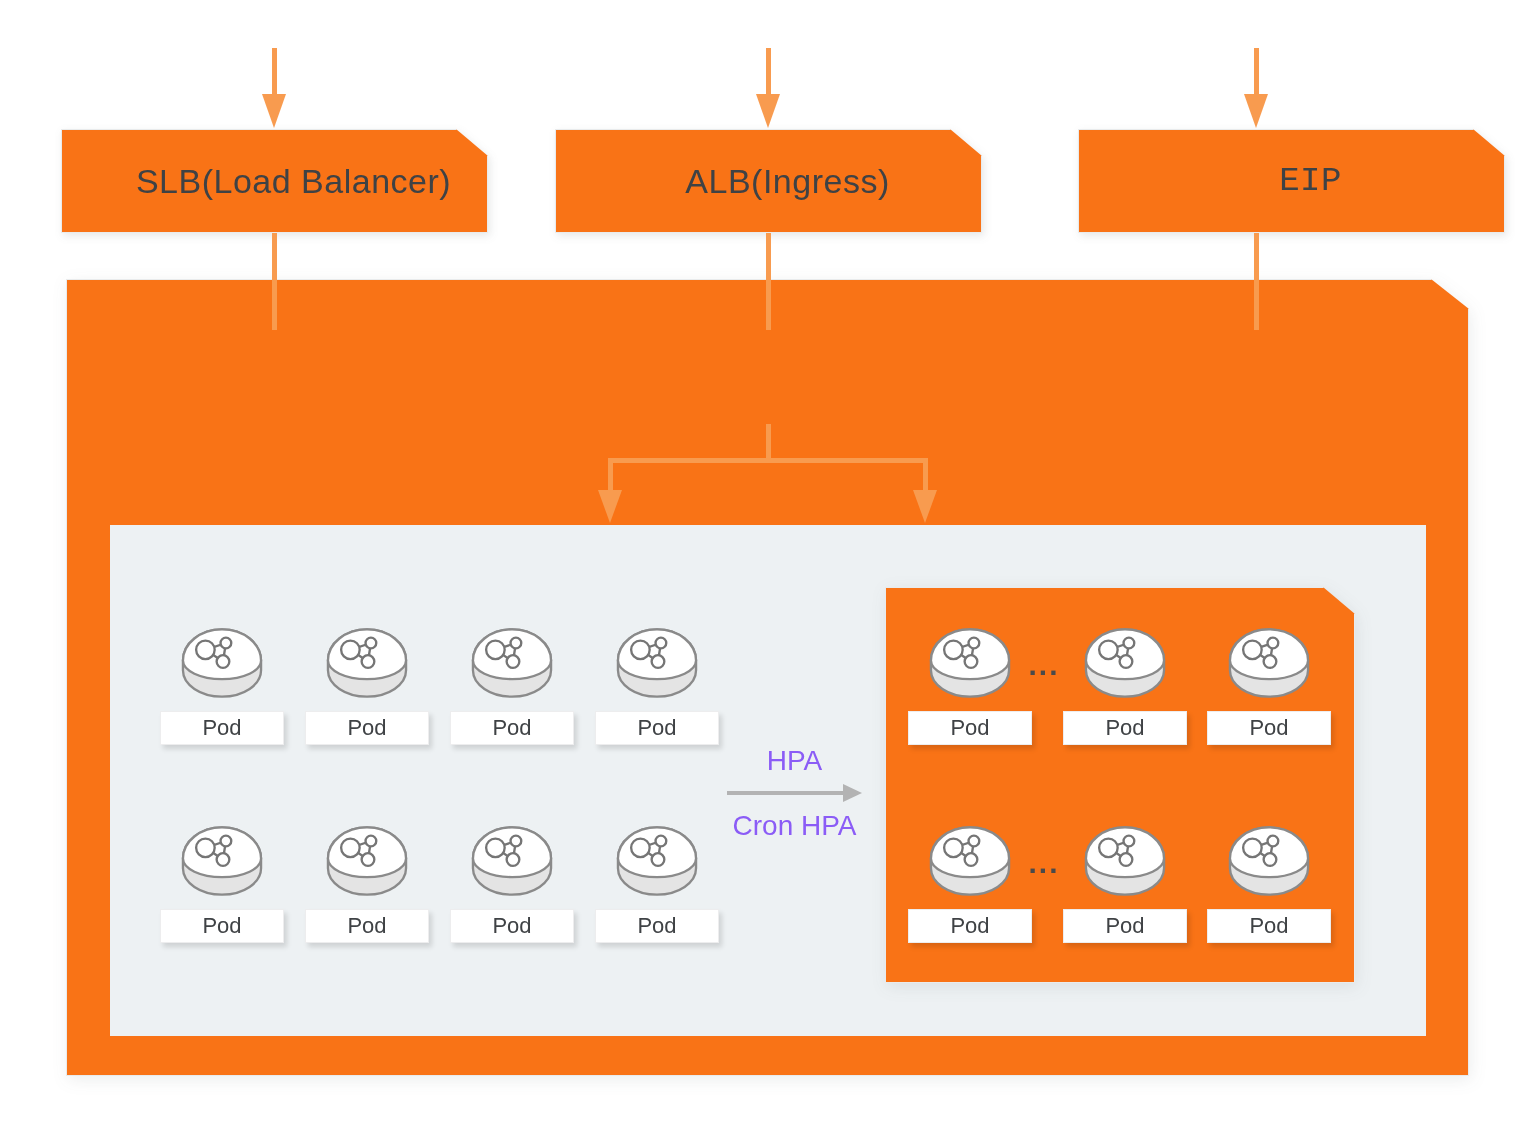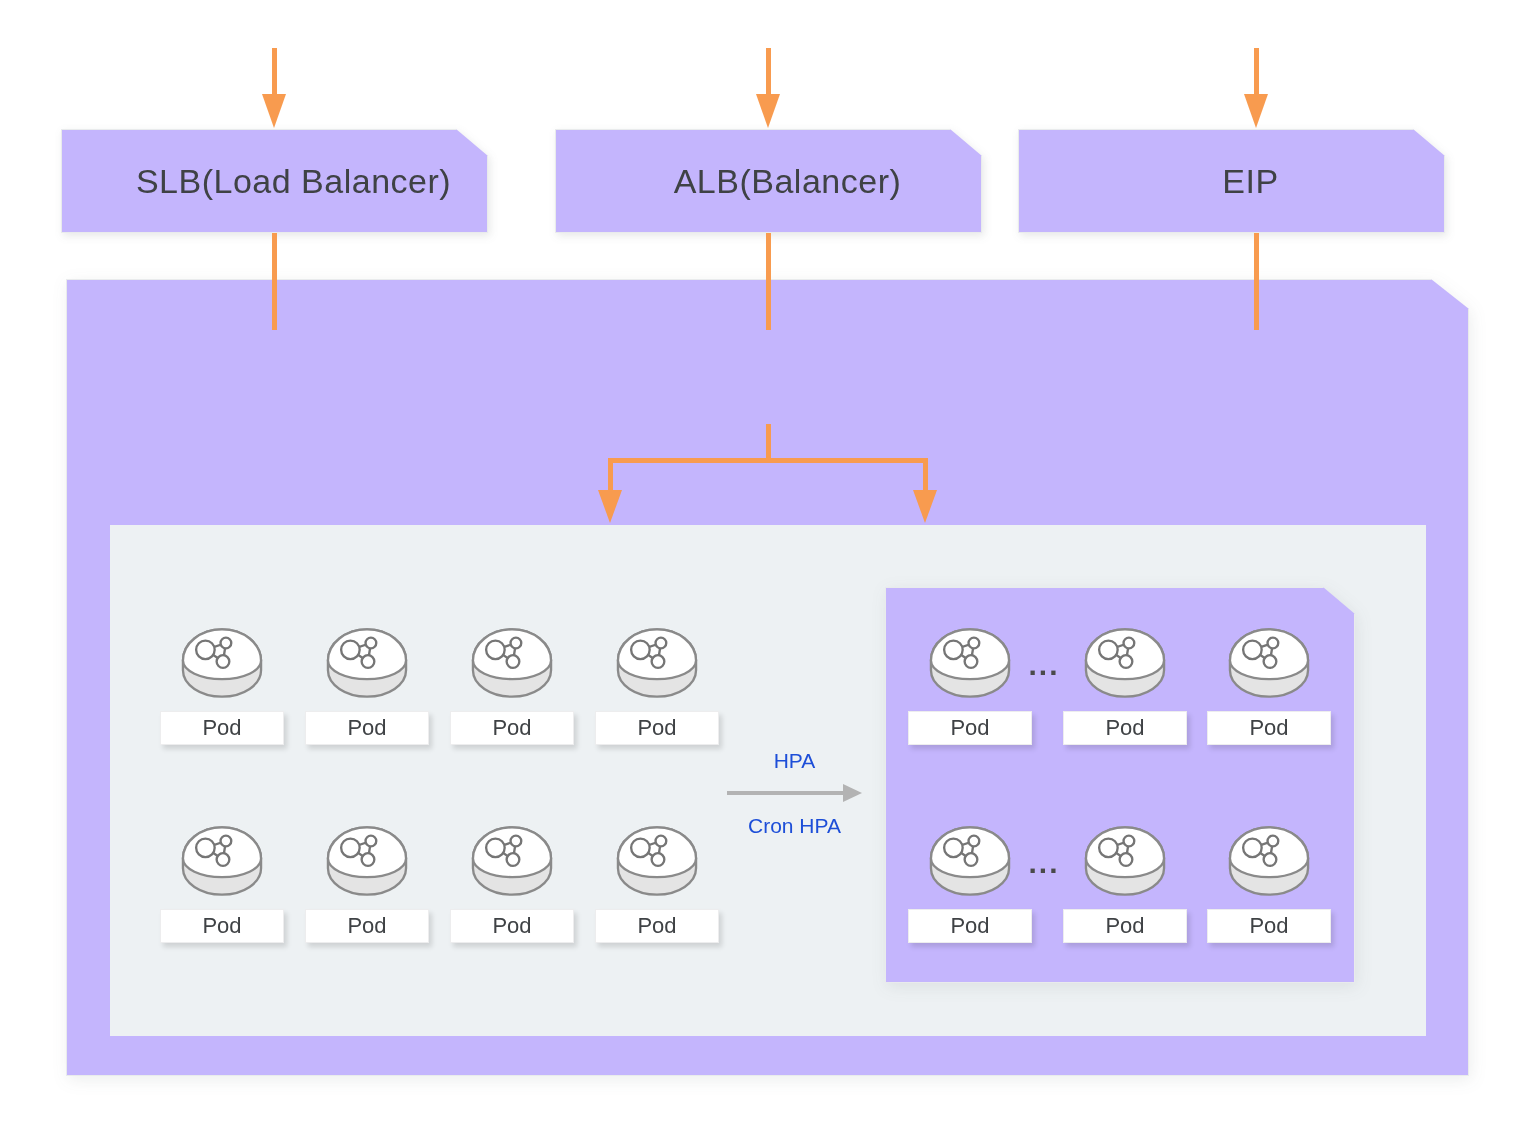--- a/index.html
+++ b/index.html
@@ -4,21 +4,21 @@
 <style>
   html,body{margin:0;padding:0;background:#ffffff;}
   *{box-sizing:border-box;}
   .canvas{
     position:relative;width:1530px;height:1140px;background:#ffffff;overflow:hidden;
     font-family:"Liberation Sans","DejaVu Sans",sans-serif;color:#3f4245;
   }
   
   .shadow-wrap{position:absolute;}
   .card{
-    width:100%;height:100%;background:#c4b5fd;
+    width:100%;height:100%;background:#f97316;
     box-shadow:inset 0 0 0 1px #e9ebec;
     display:flex;align-items:center;justify-content:center;padding-left:38px;
   }
   .notch-sm{clip-path:polygon(0 0,calc(100% - 32px) 0,100% 27px,100% 100%,0 100%);}
   .notch-lg{clip-path:polygon(0 0,calc(100% - 38px) 0,100% 30px,100% 100%,0 100%);}
   .soft-shadow{filter:drop-shadow(2px 3px 4px rgba(60,64,67,.12));}
   .softer-shadow{filter:drop-shadow(2px 4px 8px rgba(60,64,67,.09));}
   .top-box{width:427px;height:104px;top:129px;}
   .top-box .card{font-size:34px;letter-spacing:.5px;}
   
@@ -35,21 +35,21 @@
   .pod-unit{position:absolute;width:130px;transform:translateX(-50%);display:flex;flex-direction:column;align-items:center;}
   .pod-unit svg{width:82px;height:73px;display:block;}
   .pod-tag{
     margin-top:11px;width:124px;height:34px;background:#ffffff;border:1px solid #ededee;
     box-shadow:3px 4px 5px rgba(0,0,0,.13);
     display:flex;align-items:center;justify-content:center;font-size:22px;color:#3f4245;
   }
   .dots{position:absolute;transform:translate(-50%,-50%);font-size:30px;font-weight:700;color:#4a4a4a;letter-spacing:2px;}
   
   .hpa{position:absolute;left:712px;top:747px;width:165px;text-align:center;}
-  .hpa .t{font-size:21px;line-height:28px;color:#1d4ed8;}
+  .hpa .t{font-size:28px;line-height:28px;color:#8b5cf6;}
   .hpa .harrow{display:flex;align-items:center;justify-content:center;margin:9px 0 10px 0;}
   .hpa .hshaft{width:116px;height:4px;background:var(--arrow-gray,#b3b3b3);}
   .hpa .hhead{width:0;height:0;border-top:9px solid transparent;border-bottom:9px solid transparent;border-left:19px solid var(--arrow-gray,#b3b3b3);}
 </style>
 </head>
 <body>
 
 <svg width="0" height="0" style="position:absolute">
   <defs>
     <g id="podicon">
@@ -90,24 +90,24 @@
       <i class="head"></i>
     </div>
 
   <div class="shadow-wrap soft-shadow top-box" style="left:61px;">
     <div class="card notch-sm">
         <span>SLB(Load Balancer)</span>
       </div>
   </div>
   <div class="shadow-wrap soft-shadow top-box" style="left:555px;">
     <div class="card notch-sm">
-        <span>ALB(Balancer)</span>
+        <span>ALB(Ingress)</span>
       </div>
   </div>
-  <div class="shadow-wrap soft-shadow top-box" style="left:1018px;">
+  <div class="shadow-wrap soft-shadow top-box" style="left:1078px;font-family:Liberation Mono, monospace;">
     <div class="card notch-sm">
         <span>EIP</span>
       </div>
   </div>
 
   <div class="oline" style="left:272px;top:233px;width:5px;height:97px;"></div>
   <div class="oline" style="left:766px;top:233px;width:5px;height:97px;"></div>
   <div class="oline" style="left:1254px;top:233px;width:5px;height:97px;"></div>
 
   <div class="oline" style="left:766px;top:424px;width:5px;height:34px;"></div>

